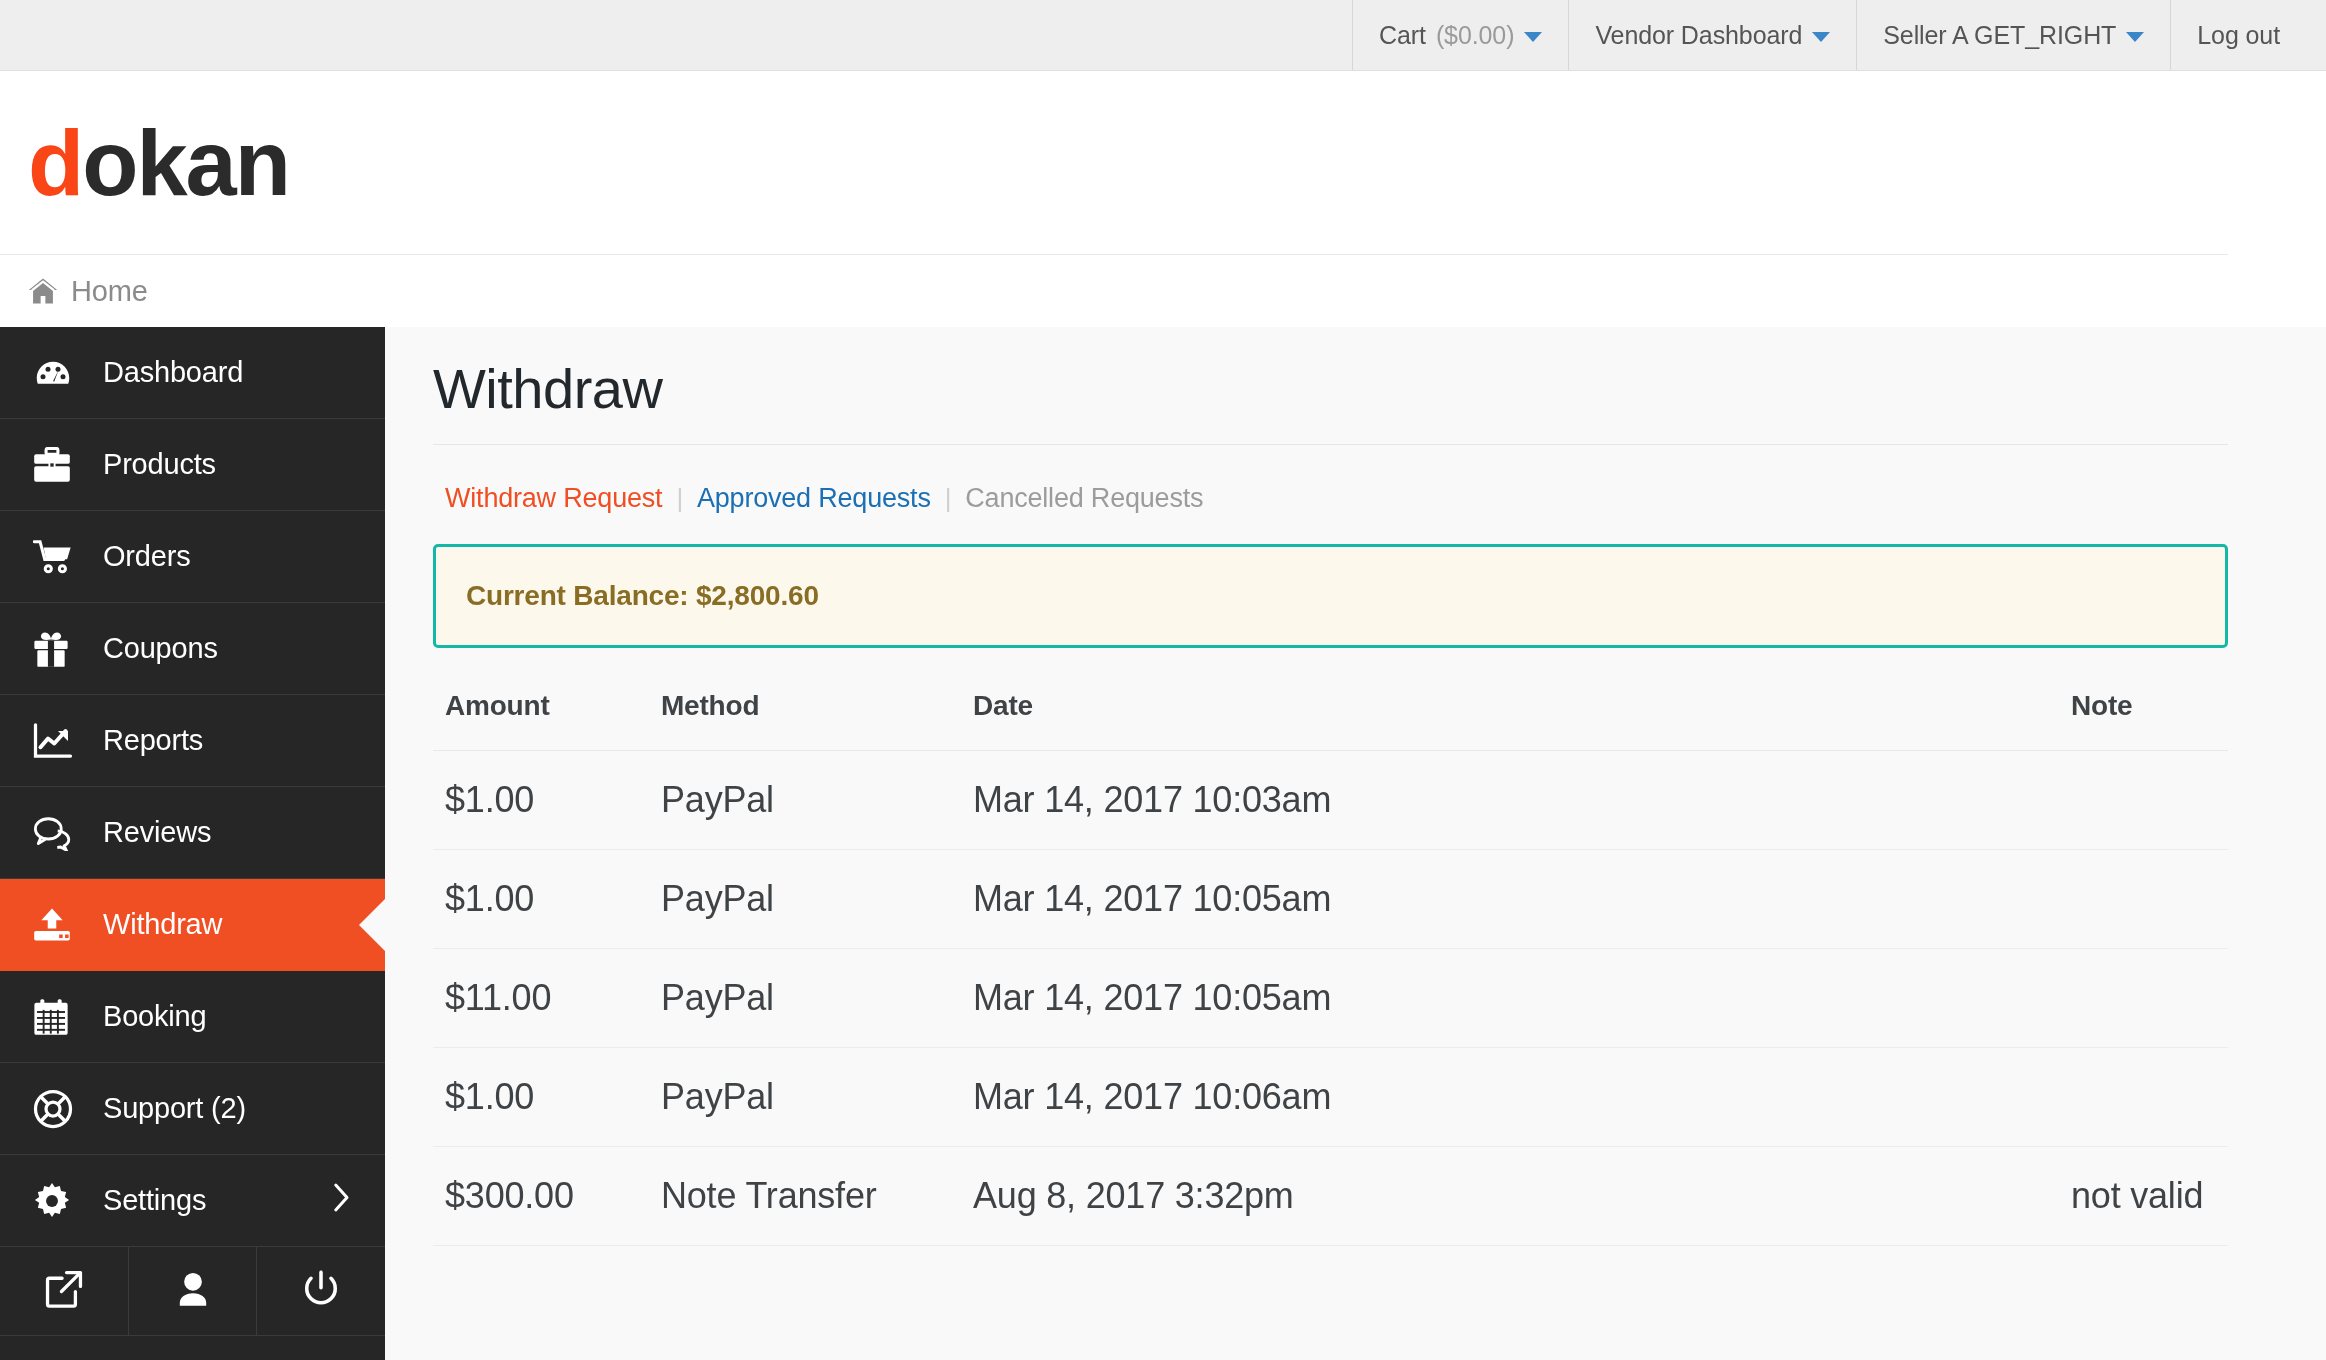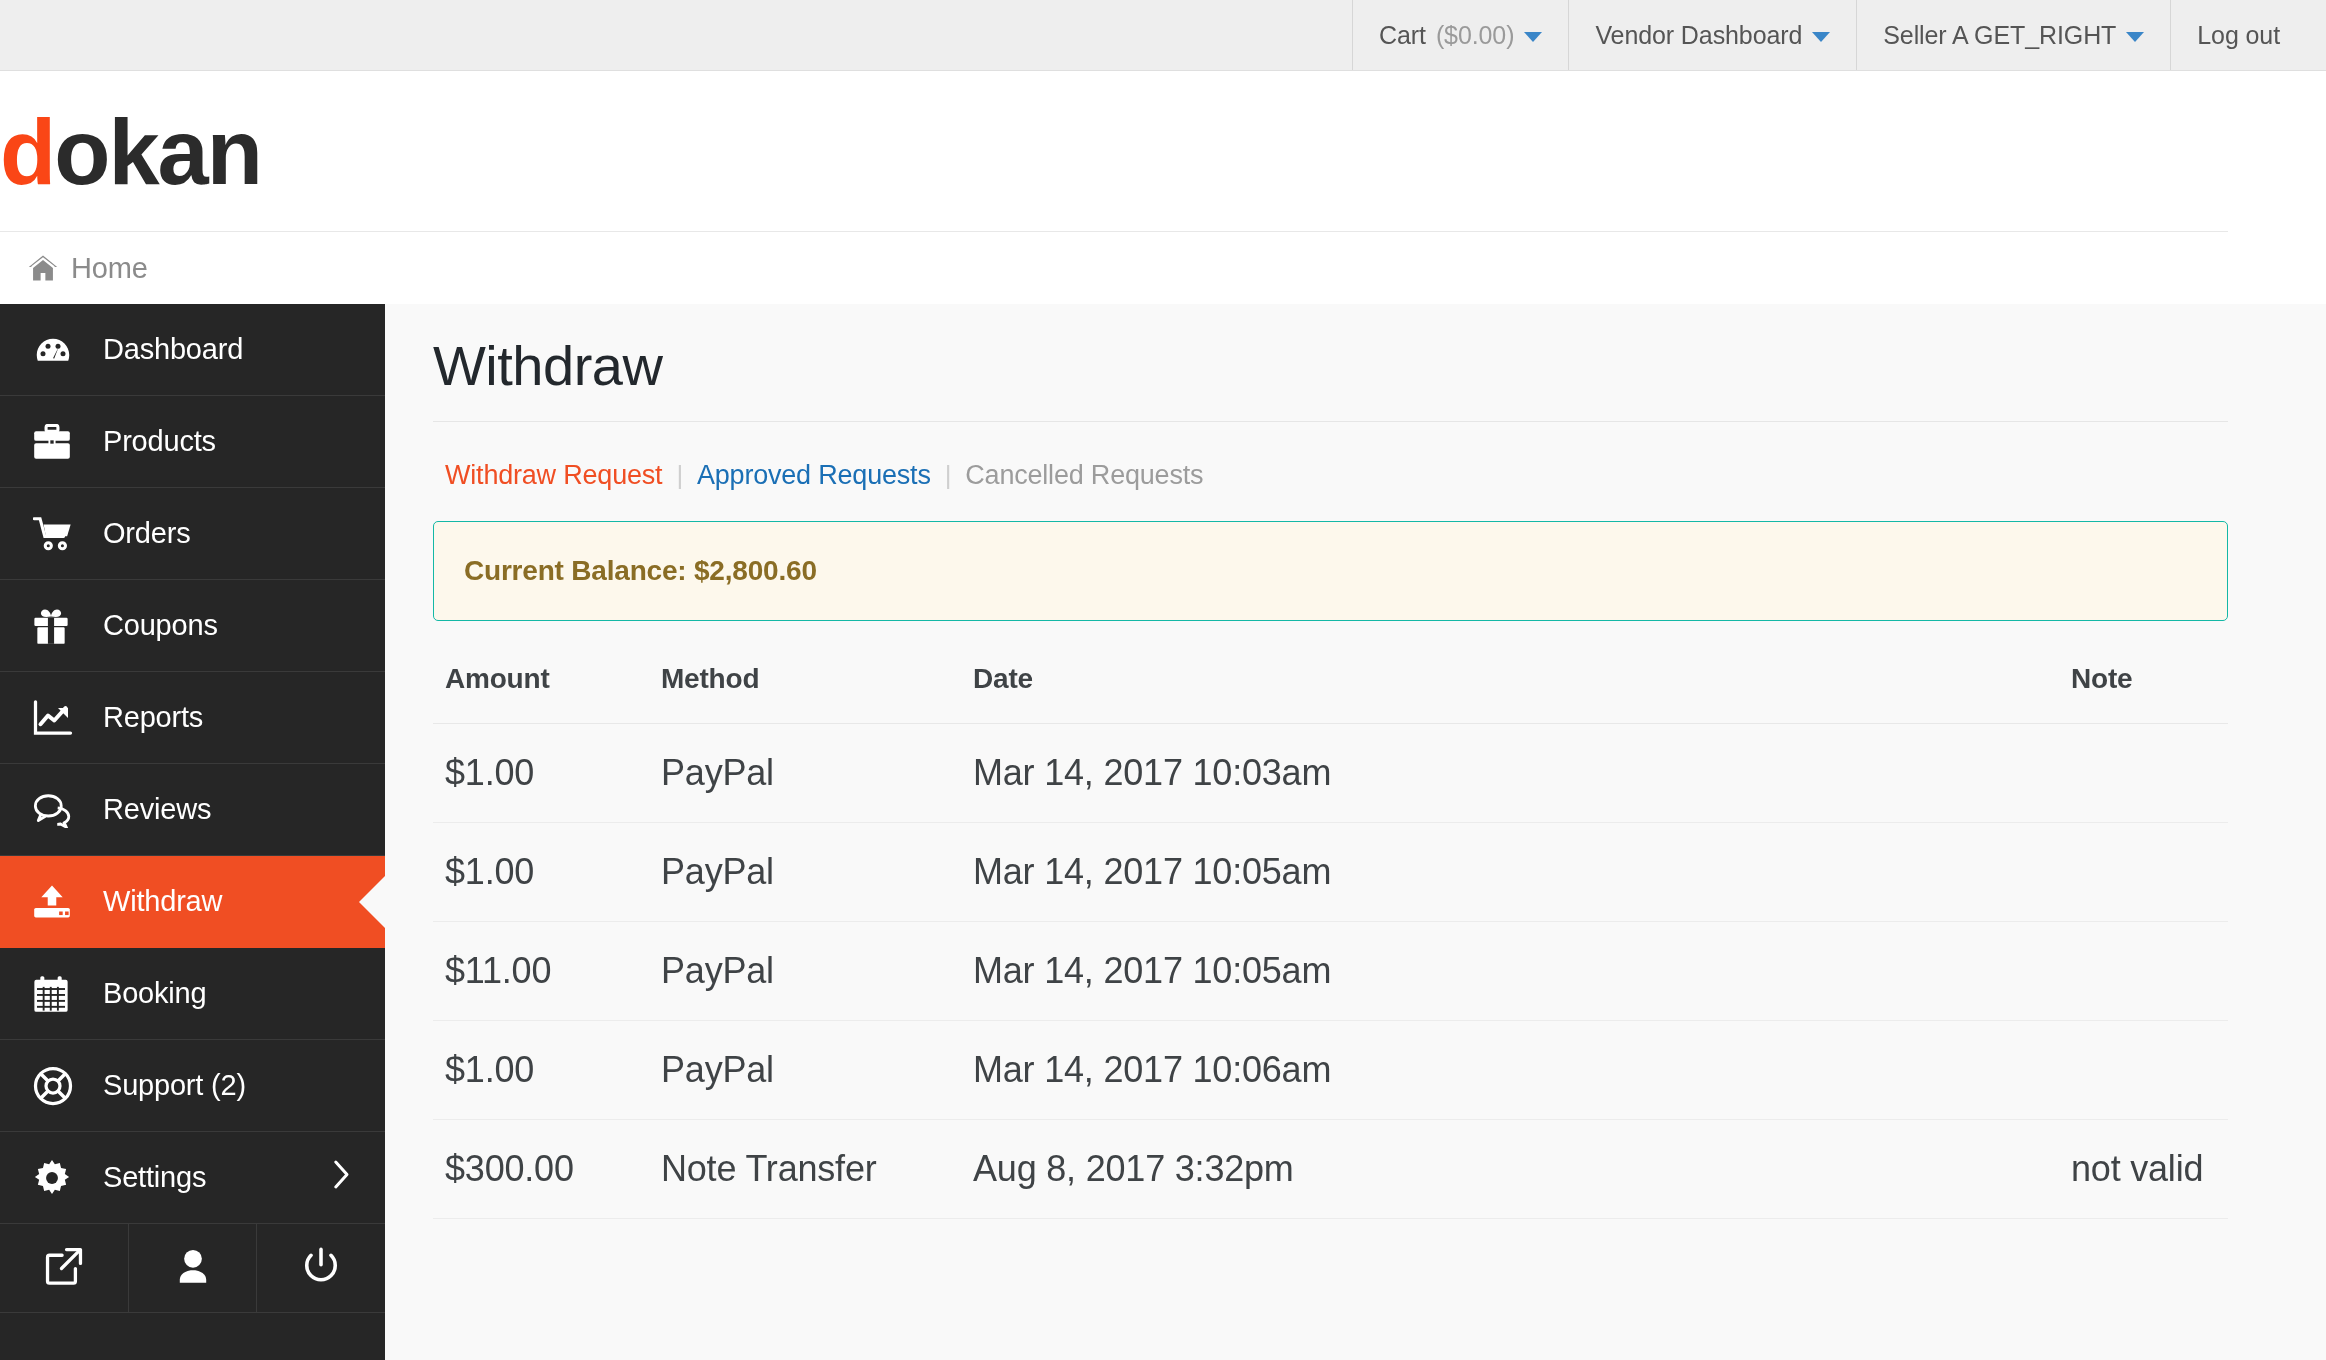--- a/index.html
+++ b/index.html
@@ -41,25 +41,25 @@
     border-left: 9px solid transparent;
     border-right: 9px solid transparent;
     border-top: 10px solid #3a86c8;
     display: inline-block;
     position: relative;
     top: 2px;
   }
 
   
   .logo-bar {
-    height: 161px;
+    height: 184px;
     background: #ffffff;
     display: flex;
     align-items: center;
-    padding-left: 0;
+    padding-left: 28px;
     position: relative;
     border-radius: 27px;
   }
   .logo-bar::after {
     content: "";
     position: absolute;
     left: 0; right: 98px; bottom: 0;
     height: 1px;
     background: #e8e8e8;
   }
@@ -201,21 +201,21 @@
   .tab.link { color: #1a6fb5; }
   .tab.muted { color: #9c9c9c; }
   .tab-sep {
     color: #cfcfcf;
     padding: 0 14px;
     font-size: 26px;
   }
 
   .notice {
     background: #fdf8ec;
-    border: 1px solid #14b8a6;
+    border: 3px solid #14b8a6;
     border-radius: 5px;
     padding: 33px 30px;
     margin: 0 0 18px 0;
     font-size: 28px;
     font-weight: bold;
     color: #8a6d25;
     letter-spacing: -0.2px;
   }
 
   table.withdraw-table {

